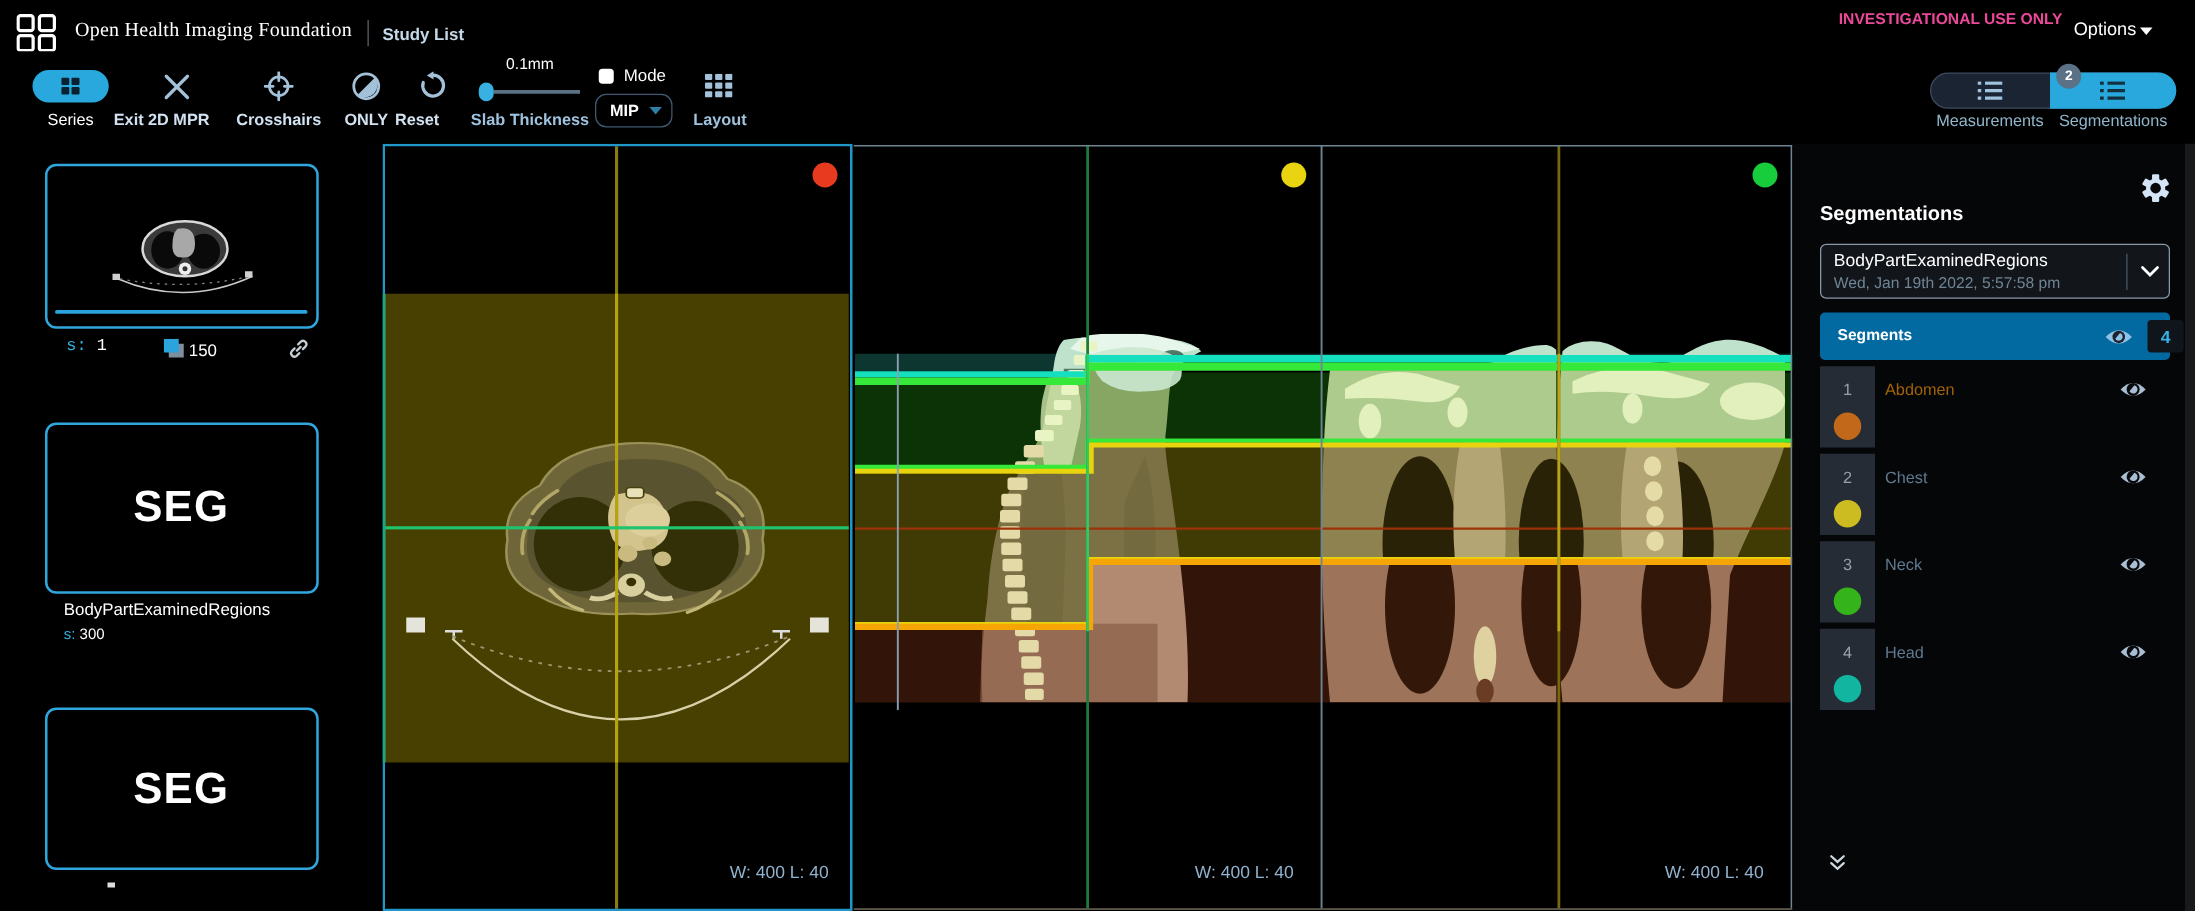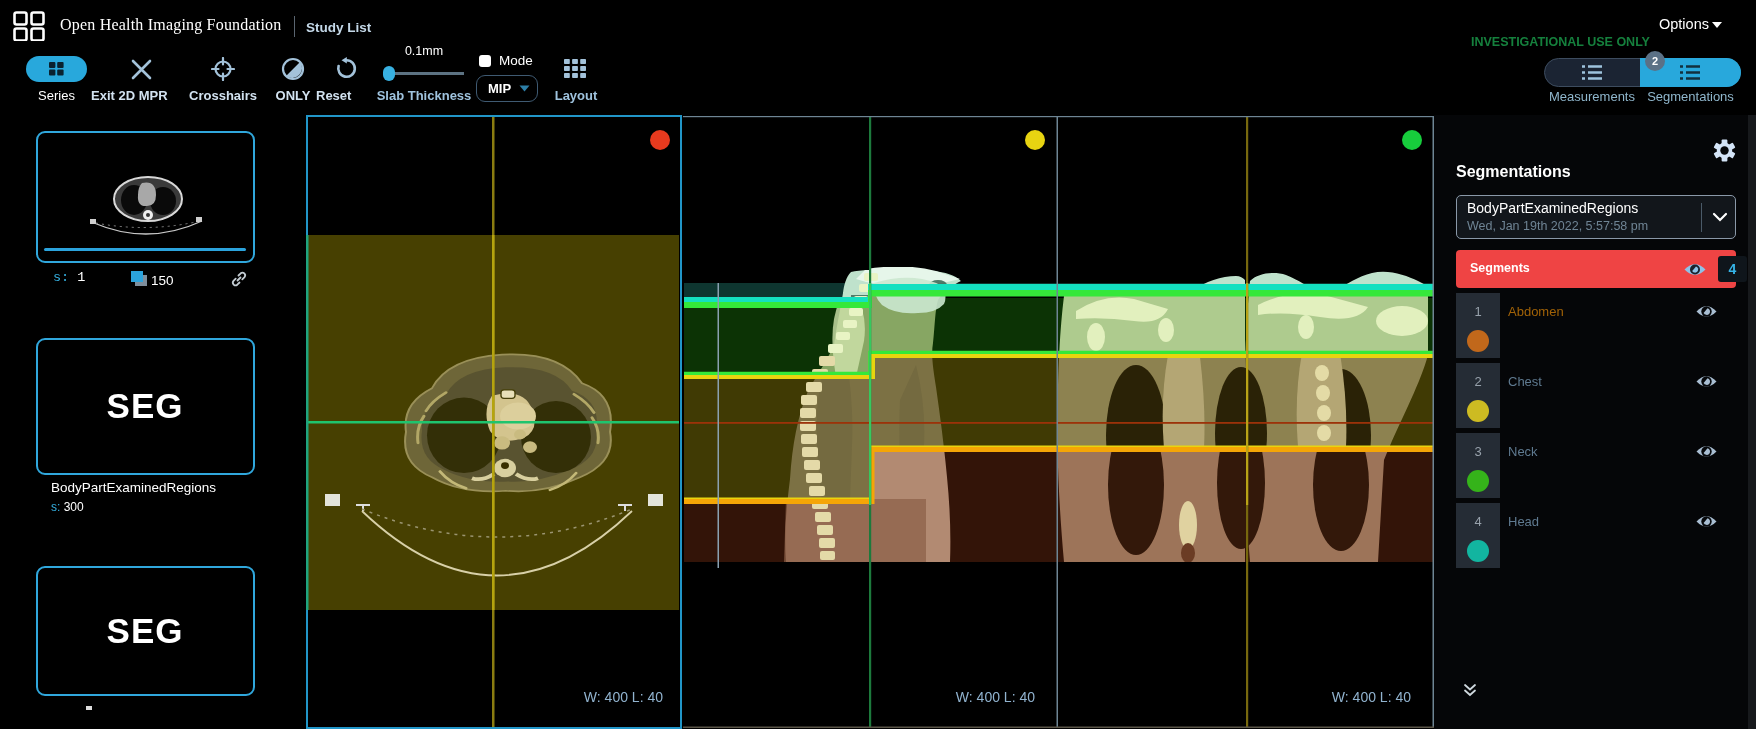--- a/index.html
+++ b/index.html
@@ -14,21 +14,21 @@
 
   <svg class="abs" style="left:13px;top:11px;" width="32" height="30" viewBox="0 0 32 30">
     <rect x="1.5" y="1.5" width="12" height="12" rx="2" fill="none" stroke="#fff" stroke-width="2.6"></rect>
     <rect x="18.5" y="1.5" width="12" height="12" rx="2" fill="none" stroke="#fff" stroke-width="2.6"></rect>
     <rect x="1.5" y="17.5" width="12" height="12" rx="2" fill="none" stroke="#fff" stroke-width="2.6"></rect>
     <rect x="18.5" y="17.5" width="12" height="12" rx="2" fill="none" stroke="#fff" stroke-width="2.6"></rect>
   </svg>
   <div class="abs" style="left:60px;top:16px;width:230px;font-family:'Liberation Serif',serif;font-size:16px;color:#fff;letter-spacing:0.2px;white-space:nowrap;">Open Health Imaging Foundation</div>
   <div class="abs" style="left:294px;top:16px;width:1px;height:21px;background:#5a6570;"></div>
   <div class="abs" style="left:306px;top:20px;font-size:13.5px;font-weight:bold;color:#c4d8e8;">Study List</div>
-  <div class="abs" style="left:1471px;top:35px;font-size:12.5px;font-weight:bold;color:#15803d;">INVESTIGATIONAL USE ONLY</div>
+  <div class="abs" style="left:1471px;top:8px;font-size:12.5px;font-weight:bold;color:#ec4899;">INVESTIGATIONAL USE ONLY</div>
   <div class="abs" style="left:1659px;top:16px;font-size:14.5px;color:#ffffff;">Options</div>
   <svg class="abs" style="left:1711px;top:21px;" width="12" height="8" viewBox="0 0 12 8">
       <path d="M1 1 L6 7 L11 1 Z" fill="#fff"></path>
     </svg>
 </div>
 
 <div class="abs" style="left:0;top:50px;width:1756px;height:65px;background:#000;">
 
   <div class="abs" style="left:26px;top:6px;width:61px;height:26px;background:#28a8dc;border-radius:13px;"></div>
   <svg class="abs" style="left:49px;top:12px;" width="15" height="14" viewBox="0 0 15 14">
@@ -383,21 +383,21 @@
 
   <div class="abs" style="left:22px;top:80px;width:280px;height:44px;border:1px solid #8a98a8;border-radius:5px;background:#12161b;">
     <div class="abs" style="left:10px;top:4px;font-size:14px;color:#fff;">BodyPartExaminedRegions</div>
     <div class="abs" style="left:10px;top:23px;font-size:12.5px;color:#6f8494;">Wed, Jan 19th 2022, 5:57:58 pm</div>
     <div class="abs" style="left:244px;top:7px;width:1px;height:29px;background:#4a5a68;"></div>
     <svg class="abs" style="left:255px;top:16px;" width="16" height="10" viewBox="0 0 16 10">
         <path d="M2 2 L8 8 L14 2" fill="none" stroke="#fff" stroke-width="2.2" stroke-linecap="round"></path>
       </svg>
   </div>
 
-  <div class="abs" style="left:22px;top:135px;width:280px;height:38px;background:#ef4444;border-radius:4px;">
+  <div class="abs" style="left:22px;top:135px;width:280px;height:38px;background:#0369a1;border-radius:4px;">
     <div class="abs" style="left:14px;top:11px;font-size:12.5px;font-weight:bold;color:#fff;">Segments</div>
     <svg class="abs" style="left:228px;top:12px;" width="22" height="15" viewBox="0 0 22 15">
       <path d="M0.5 7.5 Q11 -3 21.5 7.5 Q11 18 0.5 7.5 Z" fill="#8ec2e8"></path>
       <circle cx="11" cy="7.5" r="5" fill="#1b222c"></circle>
       <path d="M12 4.4 A3.2 3.2 0 1 1 8.2 9 Z" fill="#8ec2e8"></path>
     </svg>
     <div class="abs" style="left:262px;top:6px;width:29px;height:26px;background:#0f151b;border-radius:3px;color:#35b4e8;font-weight:bold;font-size:14px;text-align:center;line-height:26px;">4</div>
   </div>
 
 <div>

